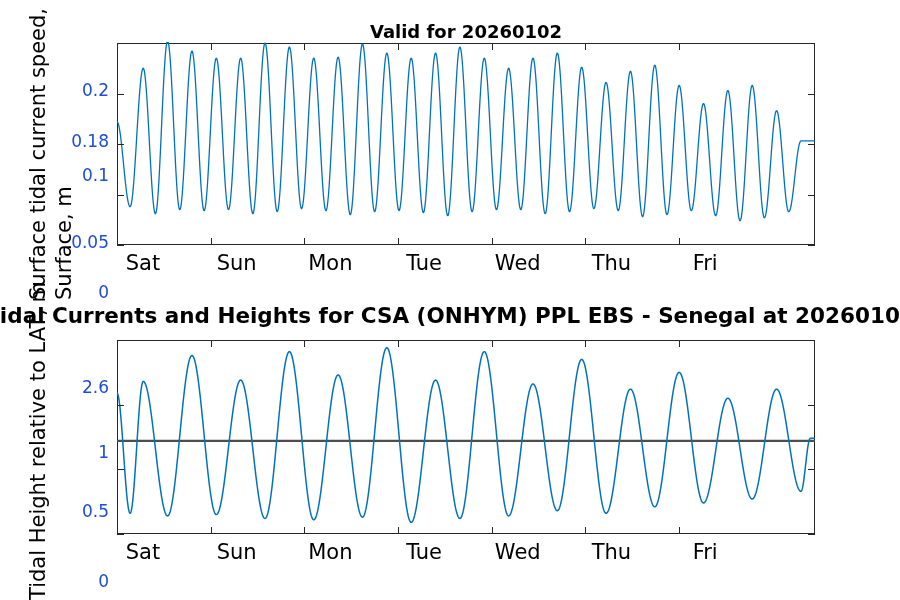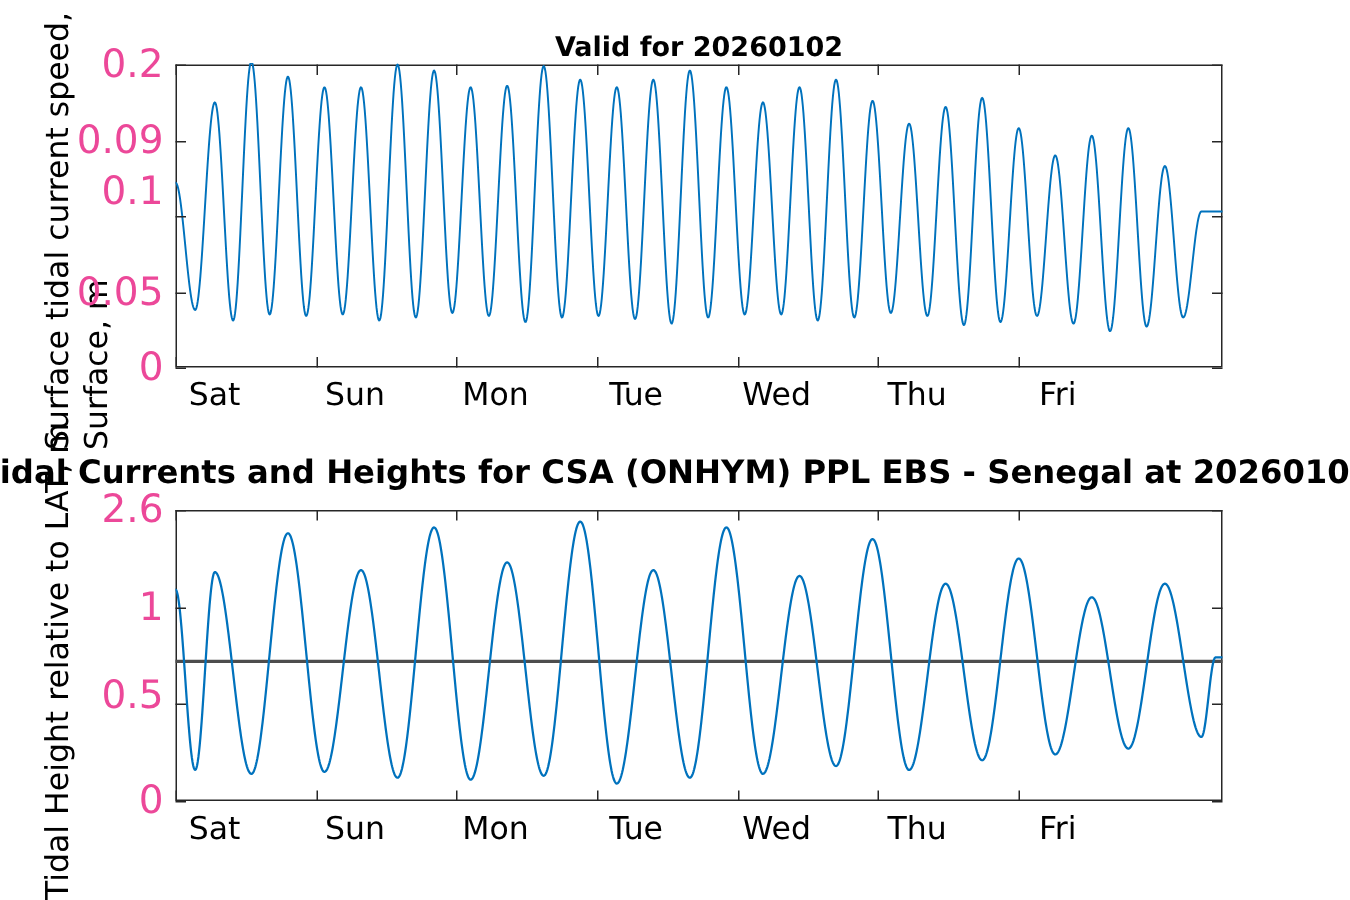--- a/index.html
+++ b/index.html
@@ -50,24 +50,25 @@
     text-align:center;
     font-size:18px;
     font-weight:bold;
     color:#000;
     white-space:nowrap;
   }
   .ytick{
     position:absolute;
     right:0;
     transform:translateY(-50%);
-    font-size:26px;
-    color:#ec4899;
+    font-size:17px;
+    color:#1d4ed8;
     white-space:nowrap;
     text-align:right;
+    margin-top:47px;
   }
   .xtick{
     position:absolute;
     transform:translateX(-50%);
     font-size:21px;
     color:#000;
     white-space:nowrap;
   }
   .tickmark{position:absolute;background:#262626;}
   svg.curve{position:absolute;left:0;top:0;overflow:visible;}
@@ -97,21 +98,21 @@
     <div id="top-yticks">
         <div class="ytick" style="left: 51px; width: 58px; top: 245px;">0</div>
         <div class="tickmark" style="left: 117px; top: 245px; width: 7px; height: 1px;"></div>
         <div class="tickmark" style="left: 808px; top: 245px; width: 7px; height: 1px;"></div>
         <div class="ytick" style="left: 51px; width: 58px; top: 194.5px;">0.05</div>
         <div class="tickmark" style="left: 117px; top: 194.5px; width: 7px; height: 1px;"></div>
         <div class="tickmark" style="left: 808px; top: 194.5px; width: 7px; height: 1px;"></div>
         <div class="ytick" style="left: 51px; width: 58px; top: 128px;">0.1</div>
         <div class="tickmark" style="left: 117px; top: 144px; width: 7px; height: 1px;"></div>
         <div class="tickmark" style="left: 808px; top: 144px; width: 7px; height: 1px;"></div>
-        <div class="ytick" style="left: 51px; width: 58px; top: 93.5px;">0.09</div>
+        <div class="ytick" style="left: 51px; width: 58px; top: 93.5px;">0.18</div>
         <div class="tickmark" style="left: 117px; top: 93.5px; width: 7px; height: 1px;"></div>
         <div class="tickmark" style="left: 808px; top: 93.5px; width: 7px; height: 1px;"></div>
         <div class="ytick" style="left: 51px; width: 58px; top: 43px;">0.2</div>
         <div class="tickmark" style="left: 117px; top: 43px; width: 7px; height: 1px;"></div>
         <div class="tickmark" style="left: 808px; top: 43px; width: 7px; height: 1px;"></div>
       </div>
     <div id="top-xticks">
         <div class="xtick" style="left: 143px; top: 251px;">Sat</div>
         <div class="tickmark" style="left: 117px; top: 238px; width: 1px; height: 7px;"></div>
         <div class="tickmark" style="left: 117px; top: 43px; width: 1px; height: 7px;"></div>

